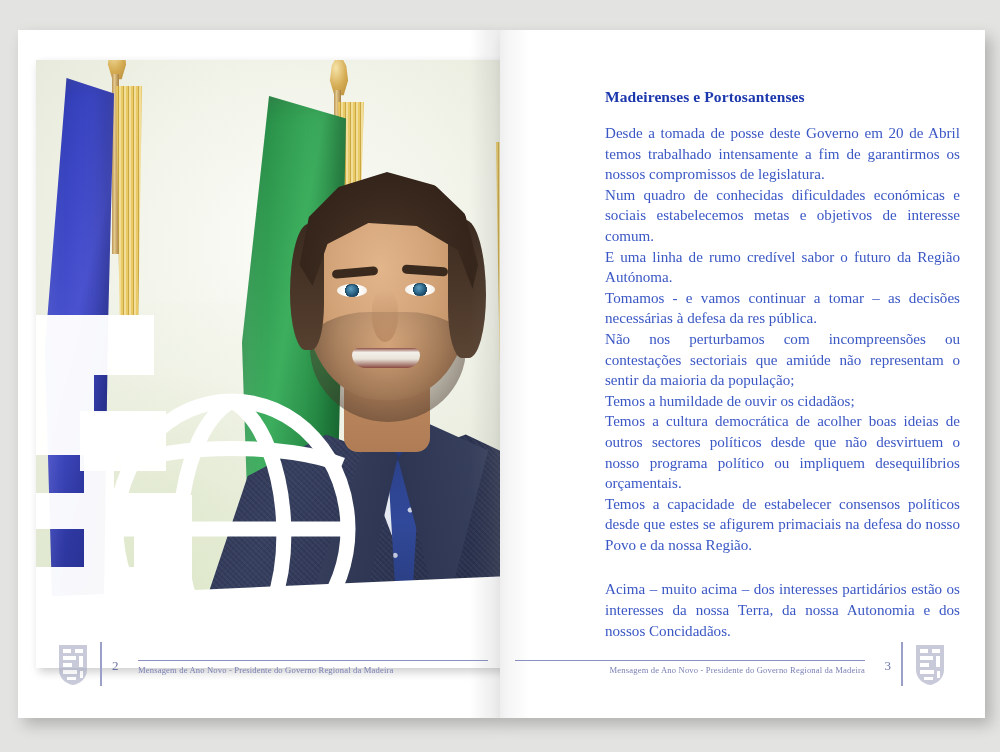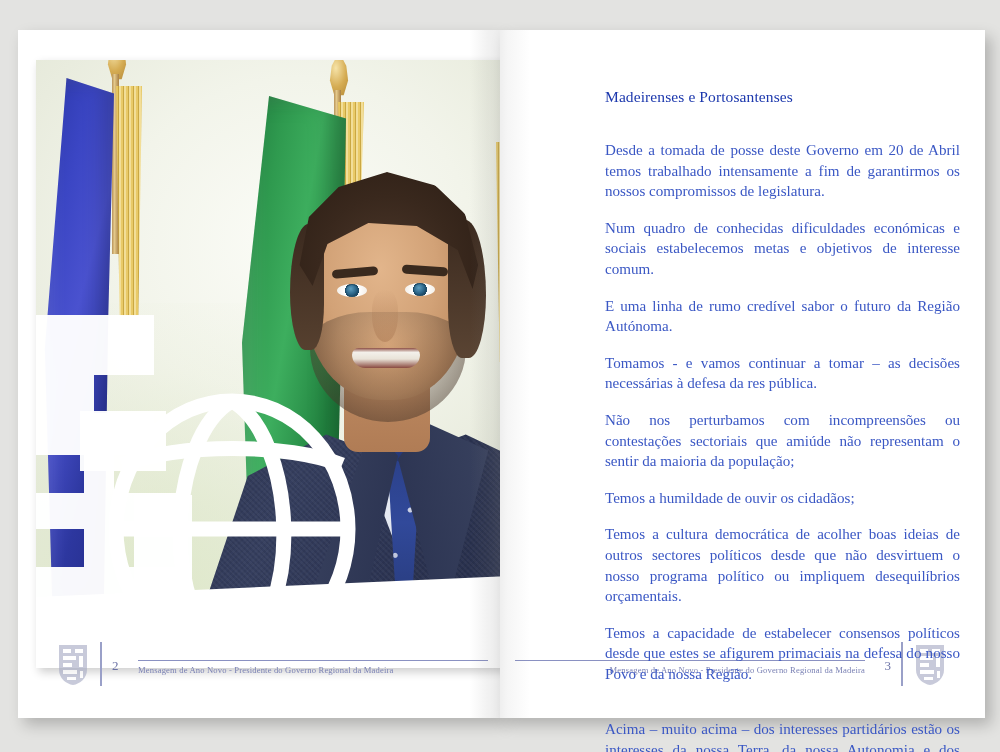--- a/index.html
+++ b/index.html
@@ -212,30 +212,30 @@
     background:#ffffff;
     clip-path:polygon(0% 26%, 100% 0%, 100% 100%, 0% 100%);
   }
 
   
   .textcol{
     position:absolute;left:605px;top:88px;width:355px;
   }
   .heading{
     font-family:"Liberation Serif", serif;
-    font-weight:normal;font-size:15.5px;color:#1c38ad;
-    letter-spacing:.1px;margin:0 0 34px 0;
+    font-weight:bold;font-size:15.5px;color:#1c38ad;
+    letter-spacing:.1px;margin:0 0 17px 0;
   }
   .para{
     font-family:"Liberation Serif", serif;
     font-size:15.1px;line-height:20.6px;color:#3a57c4;
     text-align:justify;margin:0;
   }
-  .para + .para{margin-top:16px;}
-  .para.gap{margin-top:35px;font-family:Liberation Serif, serif;}
+  .para + .para{margin-top:0;}
+  .para.gap{margin-top:24px;font-family:Liberation Serif, serif;}
 
   
   .footer{position:absolute;bottom:24px;height:54px;}
   .footer-left{left:40px;width:430px;}
   .footer-right{right:40px;width:430px;}
 
   .emblem{
     position:absolute;width:30px;height:42px;
     opacity:.62;
   }

